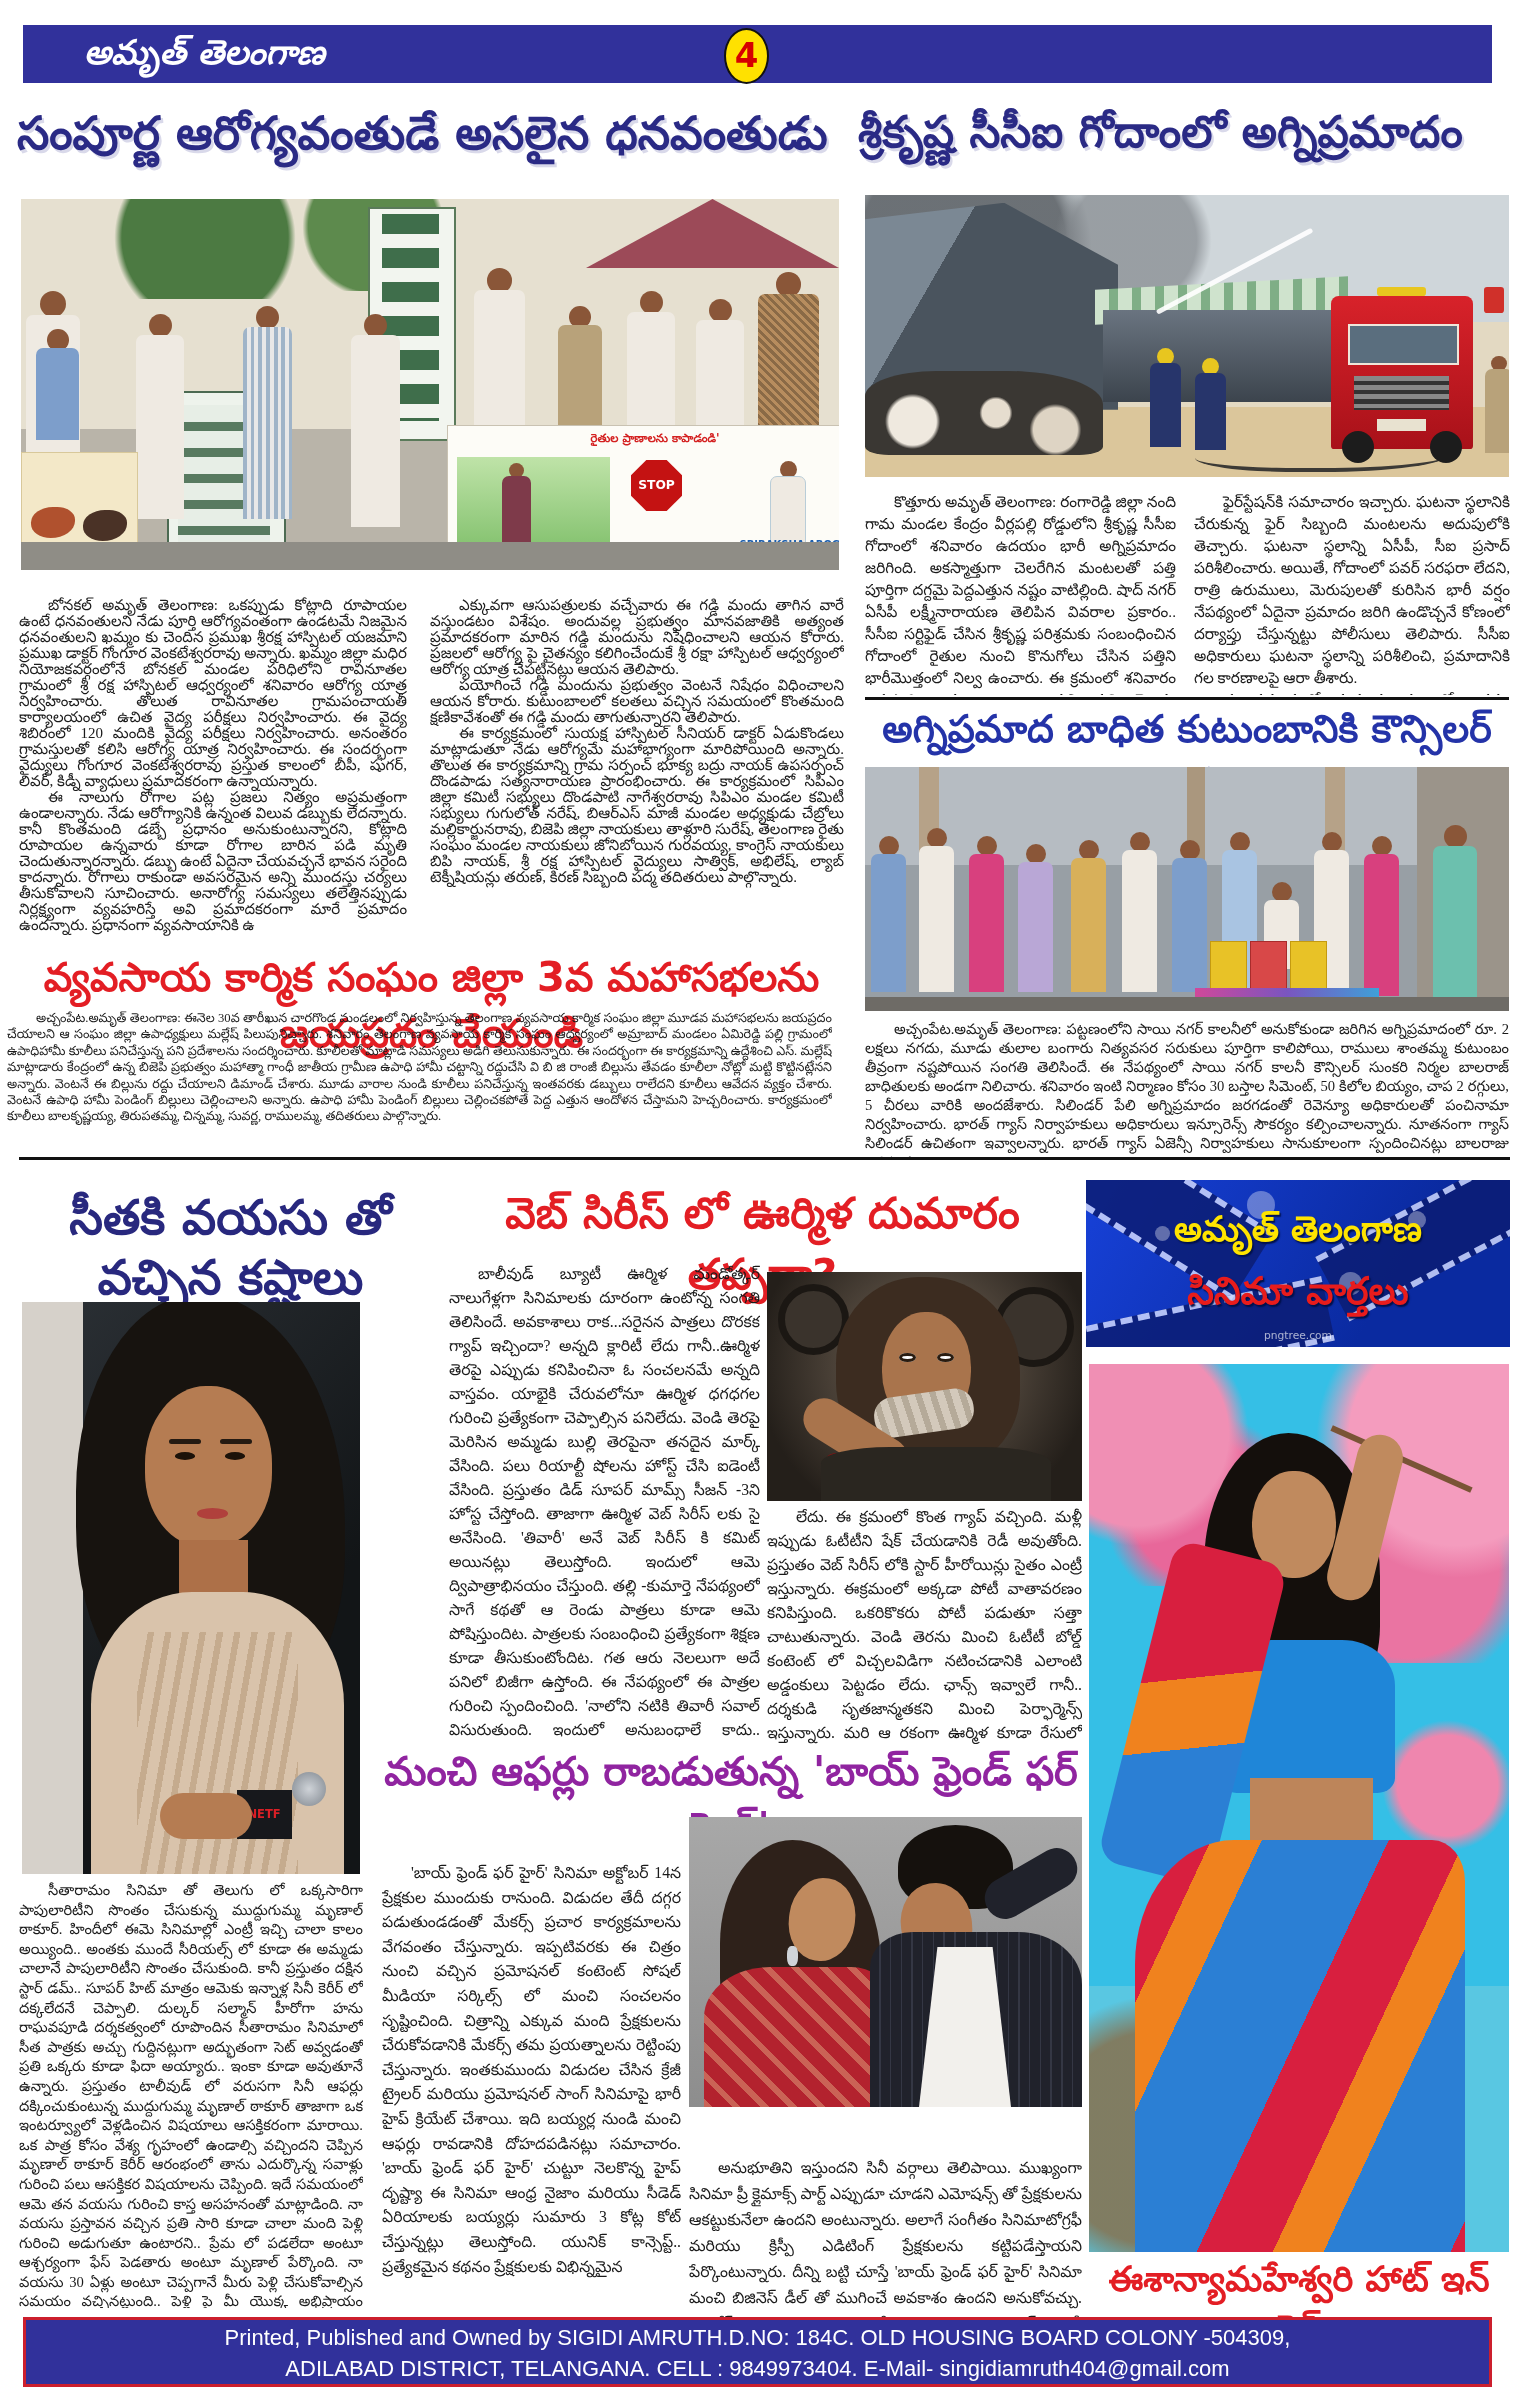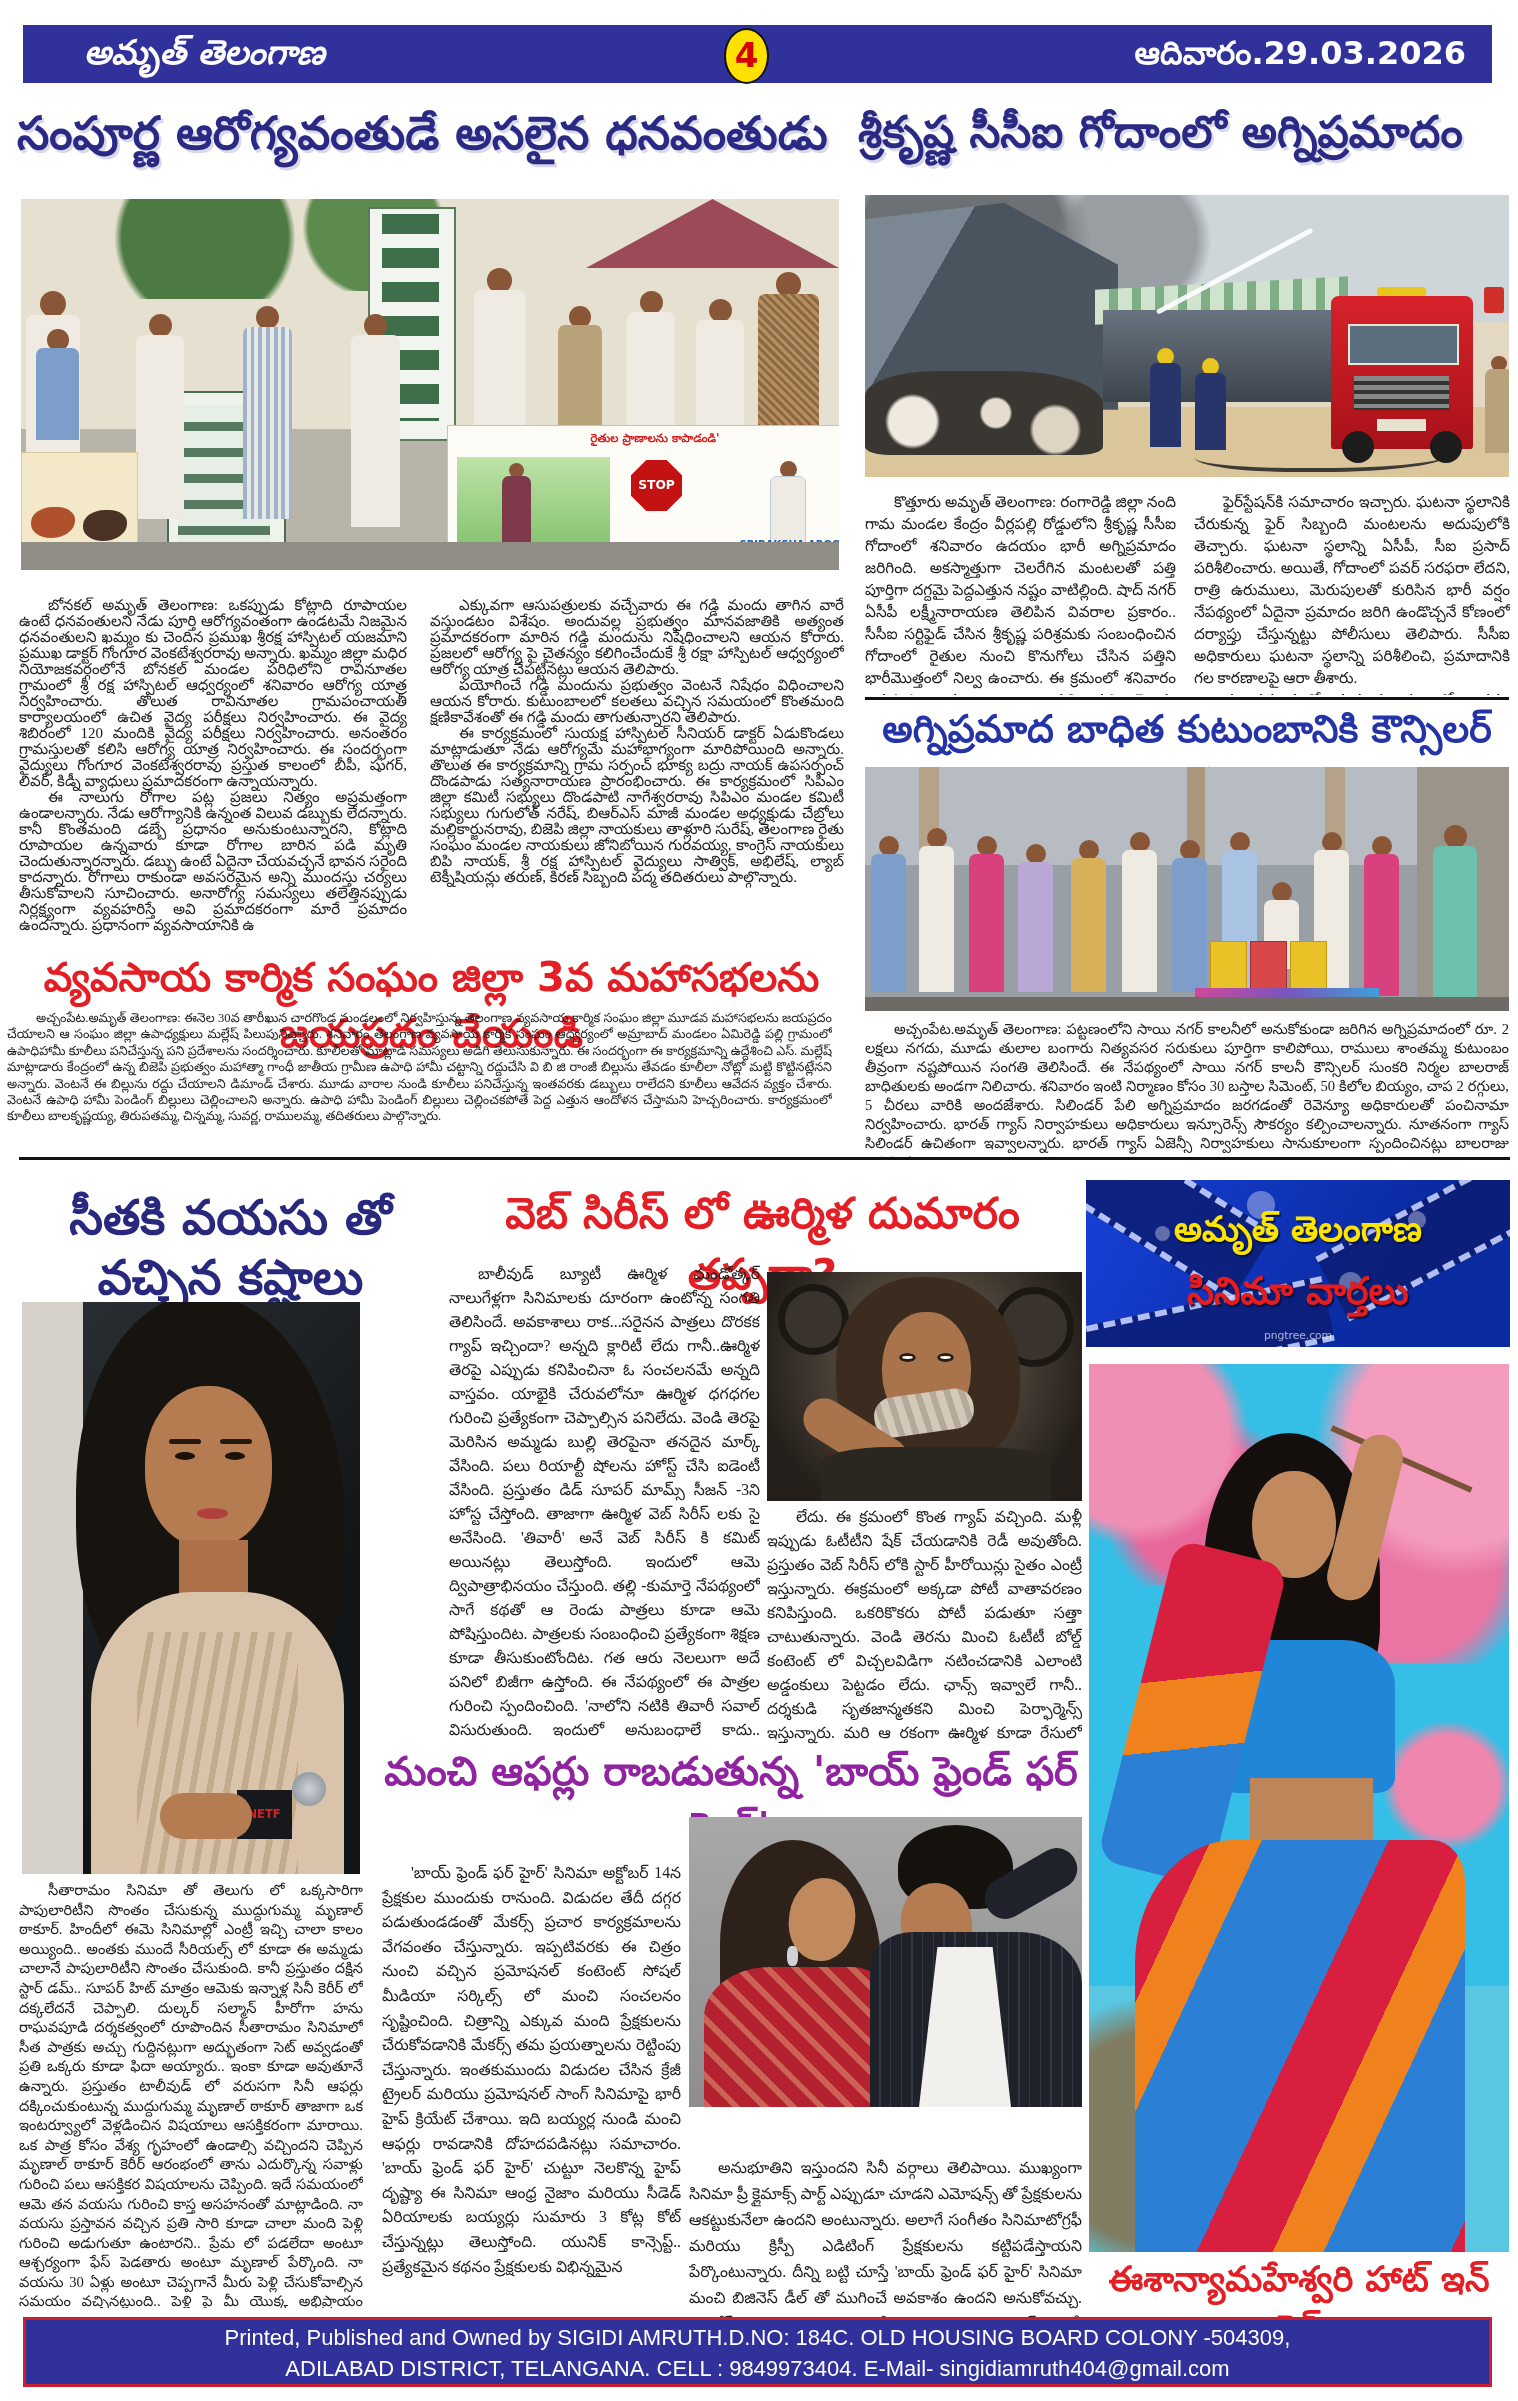--- a/index.html
+++ b/index.html
@@ -55,21 +55,20 @@
   .footer div{font-size:22px;line-height:31px;}
 </style>
 </head>
 <body>
 
 <div class="page">
 
   <div class="abs hdrbar"></div>
   <div class="abs masthead">అమృత్ తెలంగాణ</div>
   <div class="abs pgnum">4</div>
-  <div class="abs hdate">ఆదివారం.29.03.2026</div>
 
   <div class="abs head-main hl-left">సంపూర్ణ ఆరోగ్యవంతుడే అసలైన ధనవంతుడు</div>
   <div class="abs head-main hl-right">శ్రీకృష్ణ సీసీఐ గోదాంలో అగ్నిప్రమాదం</div>
 
   <div class="abs photo" style="left:21px;top:199px;width:818px;height:371px;background:linear-gradient(#e6e0d0 0 62%,#b9b4a9 62% 100%);">
     <div class="abs" style="right:0;top:0;width:253px;height:69px;background:#9c4a58;clip-path:polygon(0 100%,50% 0,100% 100%);"></div>
     <div class="abs" style="left:92px;top:-23px;width:230px;height:123px;background:radial-gradient(circle at 40% 50%,#4c7a42 0 55%,transparent 60%);"></div>
     <div class="abs" style="left:253px;top:-15.3px;width:199px;height:107px;background:radial-gradient(circle at 50% 40%,#5d8a4d 0 55%,transparent 60%);"></div>
     <div class="abs" style="left:347px;top:7.7px;width:84px;height:230px;background:#f2f5ef;border:2.3px solid #5a7a5a;"></div>
     <div class="abs" style="left:361px;top:15.3px;width:57px;height:207px;background:repeating-linear-gradient(#3f6e4b 0 20px,#f2f5ef 20px 34px);"></div>

